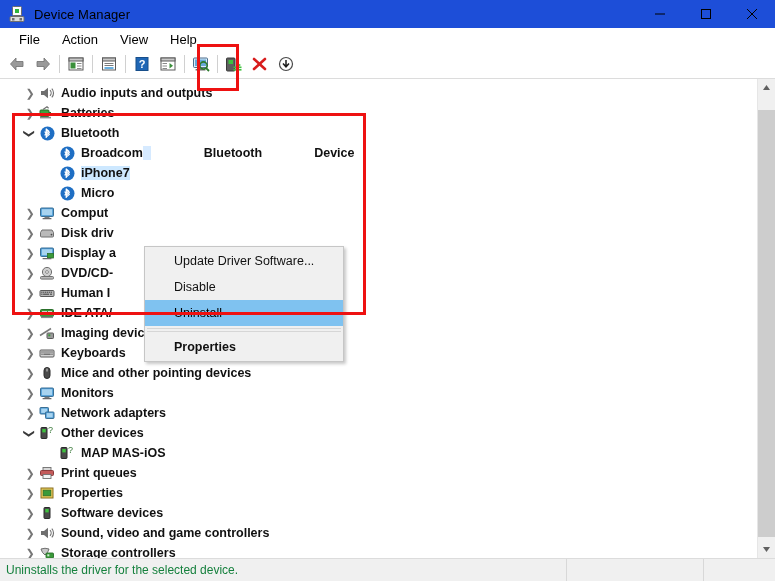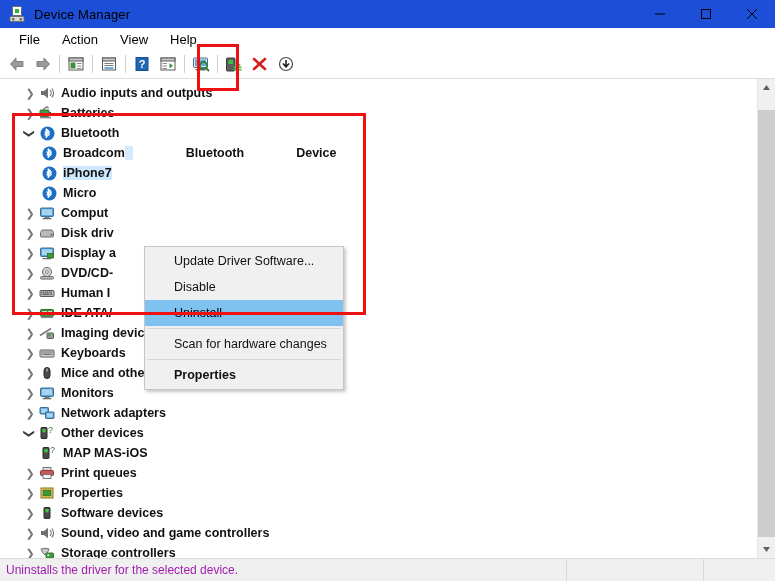--- a/index.html
+++ b/index.html
@@ -33,37 +33,37 @@
   .tb-sep{width:1px;height:18px;background:#d0d0d0;margin:0 3px;}
 
   
   .bodyarea{flex:1;display:flex;position:relative;overflow:hidden;background:#fff;}
   .tree{flex:1;position:relative;padding-top:4px;overflow:hidden;}
   .row{height:20px;display:flex;align-items:center;white-space:nowrap;}
   .row .tw{width:16px;flex:0 0 16px;display:flex;align-items:center;justify-content:center;}
   .row .ic{width:18px;flex:0 0 18px;display:flex;align-items:center;justify-content:center;margin-right:5px;}
   .row .lbl{font-size:12.5px;color:#111;font-weight:bold;}
   .lvl1{padding-left:22px;}
-  .lvl2{padding-left:40px;}
+  .lvl2{padding-left:52px;margin-left:6px;}
   .sel .lbl{background:#cde8ff;}
   .faint-sel{display:inline-block;width:8px;height:14px;background:#d6eaff;vertical-align:-3px;}
 
   
   .chev{font-family:"DejaVu Sans",sans-serif;font-size:11px;color:#767676;line-height:1;}
   .chev-d{font-family:"DejaVu Sans",sans-serif;font-size:11px;color:#3b3b3b;line-height:1;}
 
   
   .vscroll{width:17px;flex:0 0 17px;background:#f0f0f0;display:flex;flex-direction:column;border-left:1px solid #e6e6e6;}
   .vs-btn{height:17px;flex:0 0 17px;display:flex;align-items:center;justify-content:center;color:#606060;font-size:8px;background:#f0f0f0;}
   .vs-track{flex:1;position:relative;background:#f0f0f0;}
   .vs-thumb{position:absolute;left:0;right:0;top:14px;bottom:4px;background:#cdcdcd;}
 
   
   .statusbar{height:22px;flex:0 0 22px;display:flex;align-items:flex-start;background:#f0f0f0;
-             border-top:1px solid #dcdcdc;font-size:12px;color:#a21caf;}
+             border-top:1px solid #dcdcdc;font-size:12px;color:#15803d;}
   .sb-cell{padding-left:6px;height:100%;display:flex;align-items:center;}
   .sb-1{flex:0 0 560px;border-right:1px solid #d8d8d8;}
   .sb-2{flex:0 0 130px;border-right:1px solid #d8d8d8;}
   .sb-3{flex:1;}
 
   
   .ctxmenu{position:absolute;left:144px;top:167px;width:198px;background:#f0f0f0;
            border:1px solid #c6c6c6;box-shadow:2px 2px 3px rgba(0,0,0,.22);z-index:40;padding:1px 0;}
   .ctx-item{height:26px;display:flex;align-items:center;padding-left:29px;font-size:12.5px;color:#111;}
   .ctx-item.hl{background:#7fc2f0;color:#000;}
@@ -574,21 +574,20 @@
             </svg>
         </span>
         <span class="lbl">Storage controllers</span>
       </div>
 
       <div class="ctxmenu">
         <div class="ctx-item">Update Driver Software...</div>
         <div class="ctx-item">Disable</div>
         <div class="ctx-item hl">Uninstall</div>
         <div class="ctx-sep"></div>
-        <div class="ctx-item">Scan for hardware changes</div>
         <div class="ctx-sep"></div>
         <div class="ctx-item bold">Properties</div>
       </div>
 
     </div>
 
     <div class="vscroll">
       <div class="vs-btn">
         <svg width="9" height="7" viewBox="0 0 9 7">
             <path d="M4.5 1 L8 6 L1 6 Z" fill="#606060"></path>

